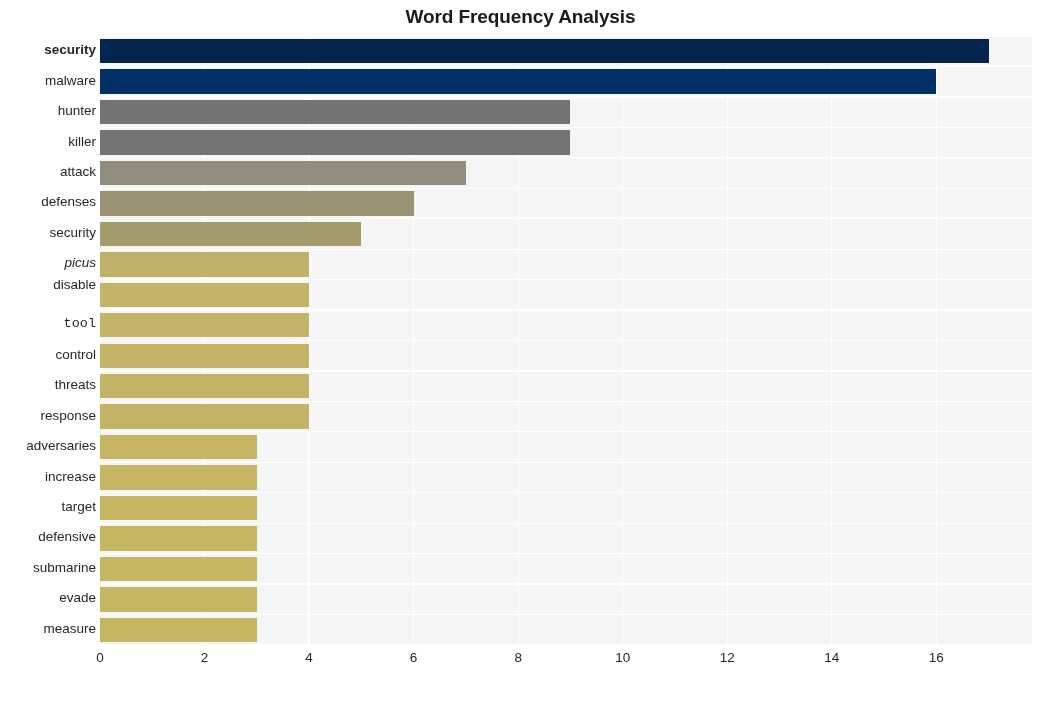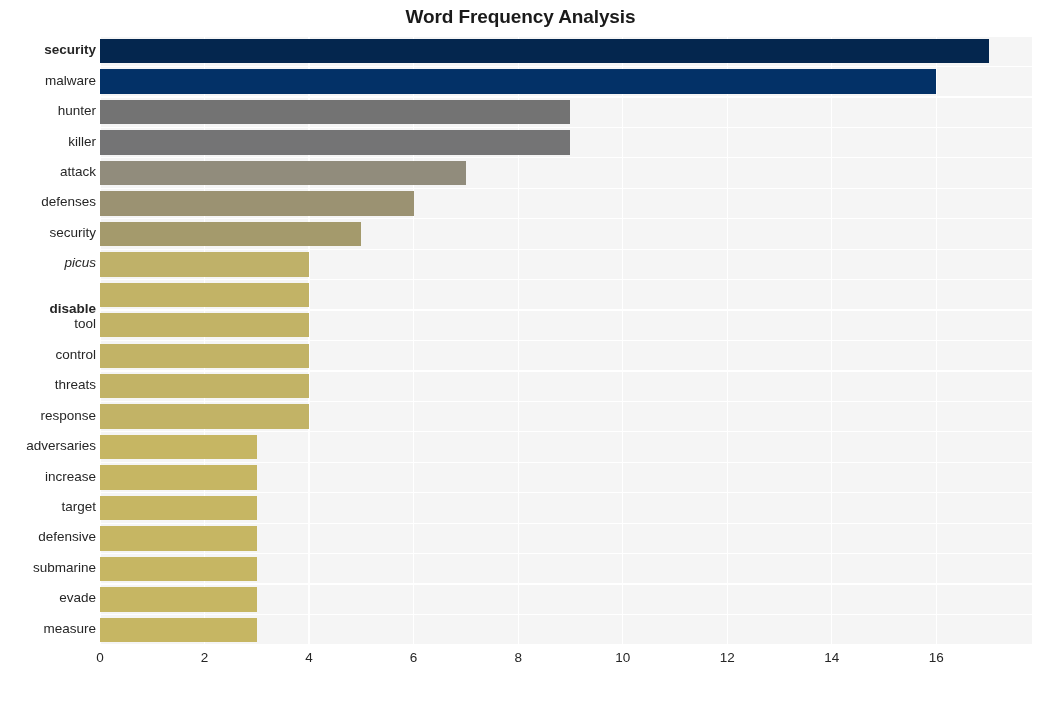--- a/index.html
+++ b/index.html
@@ -176,22 +176,22 @@
 
   <div id="y-labels">
       <div class="y-label" style="top: 6.225px; font-weight: bold;">security</div>
       <div class="y-label" style="top: 36.675px; padding-left: 48px;">malware</div>
       <div class="y-label" style="top: 67.125px;">hunter</div>
       <div class="y-label" style="top: 97.575px;">killer</div>
       <div class="y-label" style="top: 128.025px;">attack</div>
       <div class="y-label" style="top: 158.475px;">defenses</div>
       <div class="y-label" style="top: 188.925px;">security</div>
       <div class="y-label" style="top: 219.375px; font-style: italic;">picus</div>
-      <div class="y-label" style="top: 265px; font-weight: bold;">disable</div>
-      <div class="y-label" style="top: 280.275px;">tool</div>
+      <div class="y-label" style="top: 241px;">disable</div>
+      <div class="y-label" style="top: 280.275px; font-family: Liberation Mono, monospace;">tool</div>
       <div class="y-label" style="top: 310.725px; padding-left: 28px;">control</div>
       <div class="y-label" style="top: 341.175px;">threats</div>
       <div class="y-label" style="top: 371.625px; padding-left: 24px;">response</div>
       <div class="y-label" style="top: 402.075px; text-align: right;">adversaries</div>
       <div class="y-label" style="top: 432.525px;">increase</div>
       <div class="y-label" style="top: 462.975px;">target</div>
       <div class="y-label" style="top: 493.425px;">defensive</div>
       <div class="y-label" style="top: 523.875px;">submarine</div>
       <div class="y-label" style="top: 554.325px;">evade</div>
       <div class="y-label" style="top: 584.775px;">measure</div>

